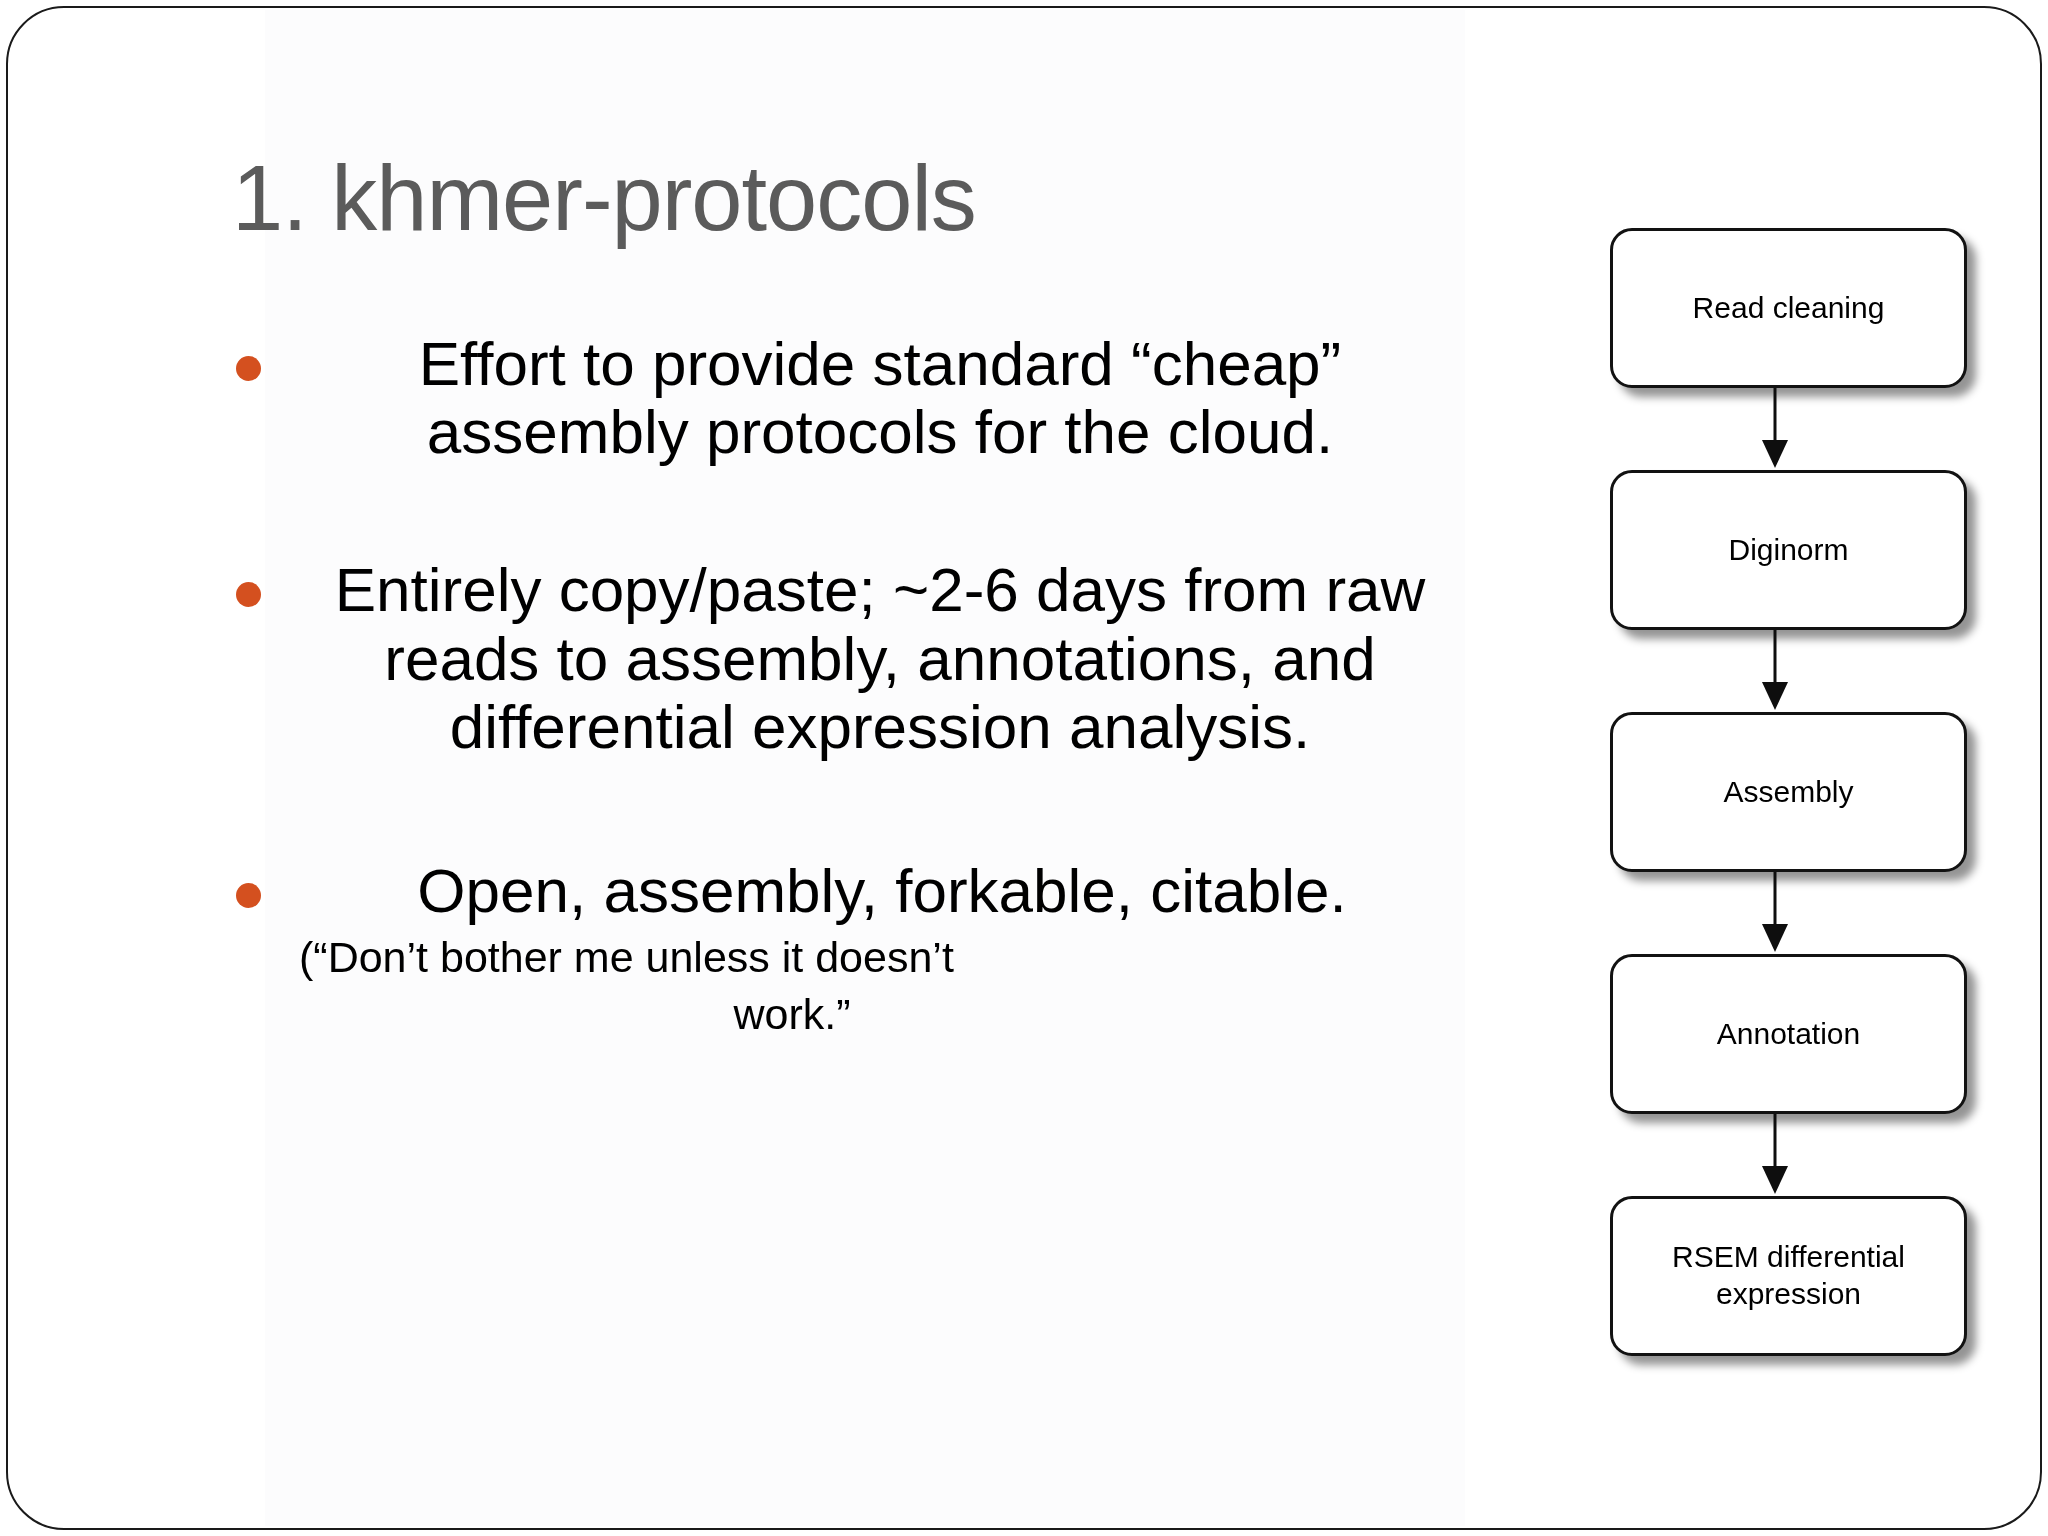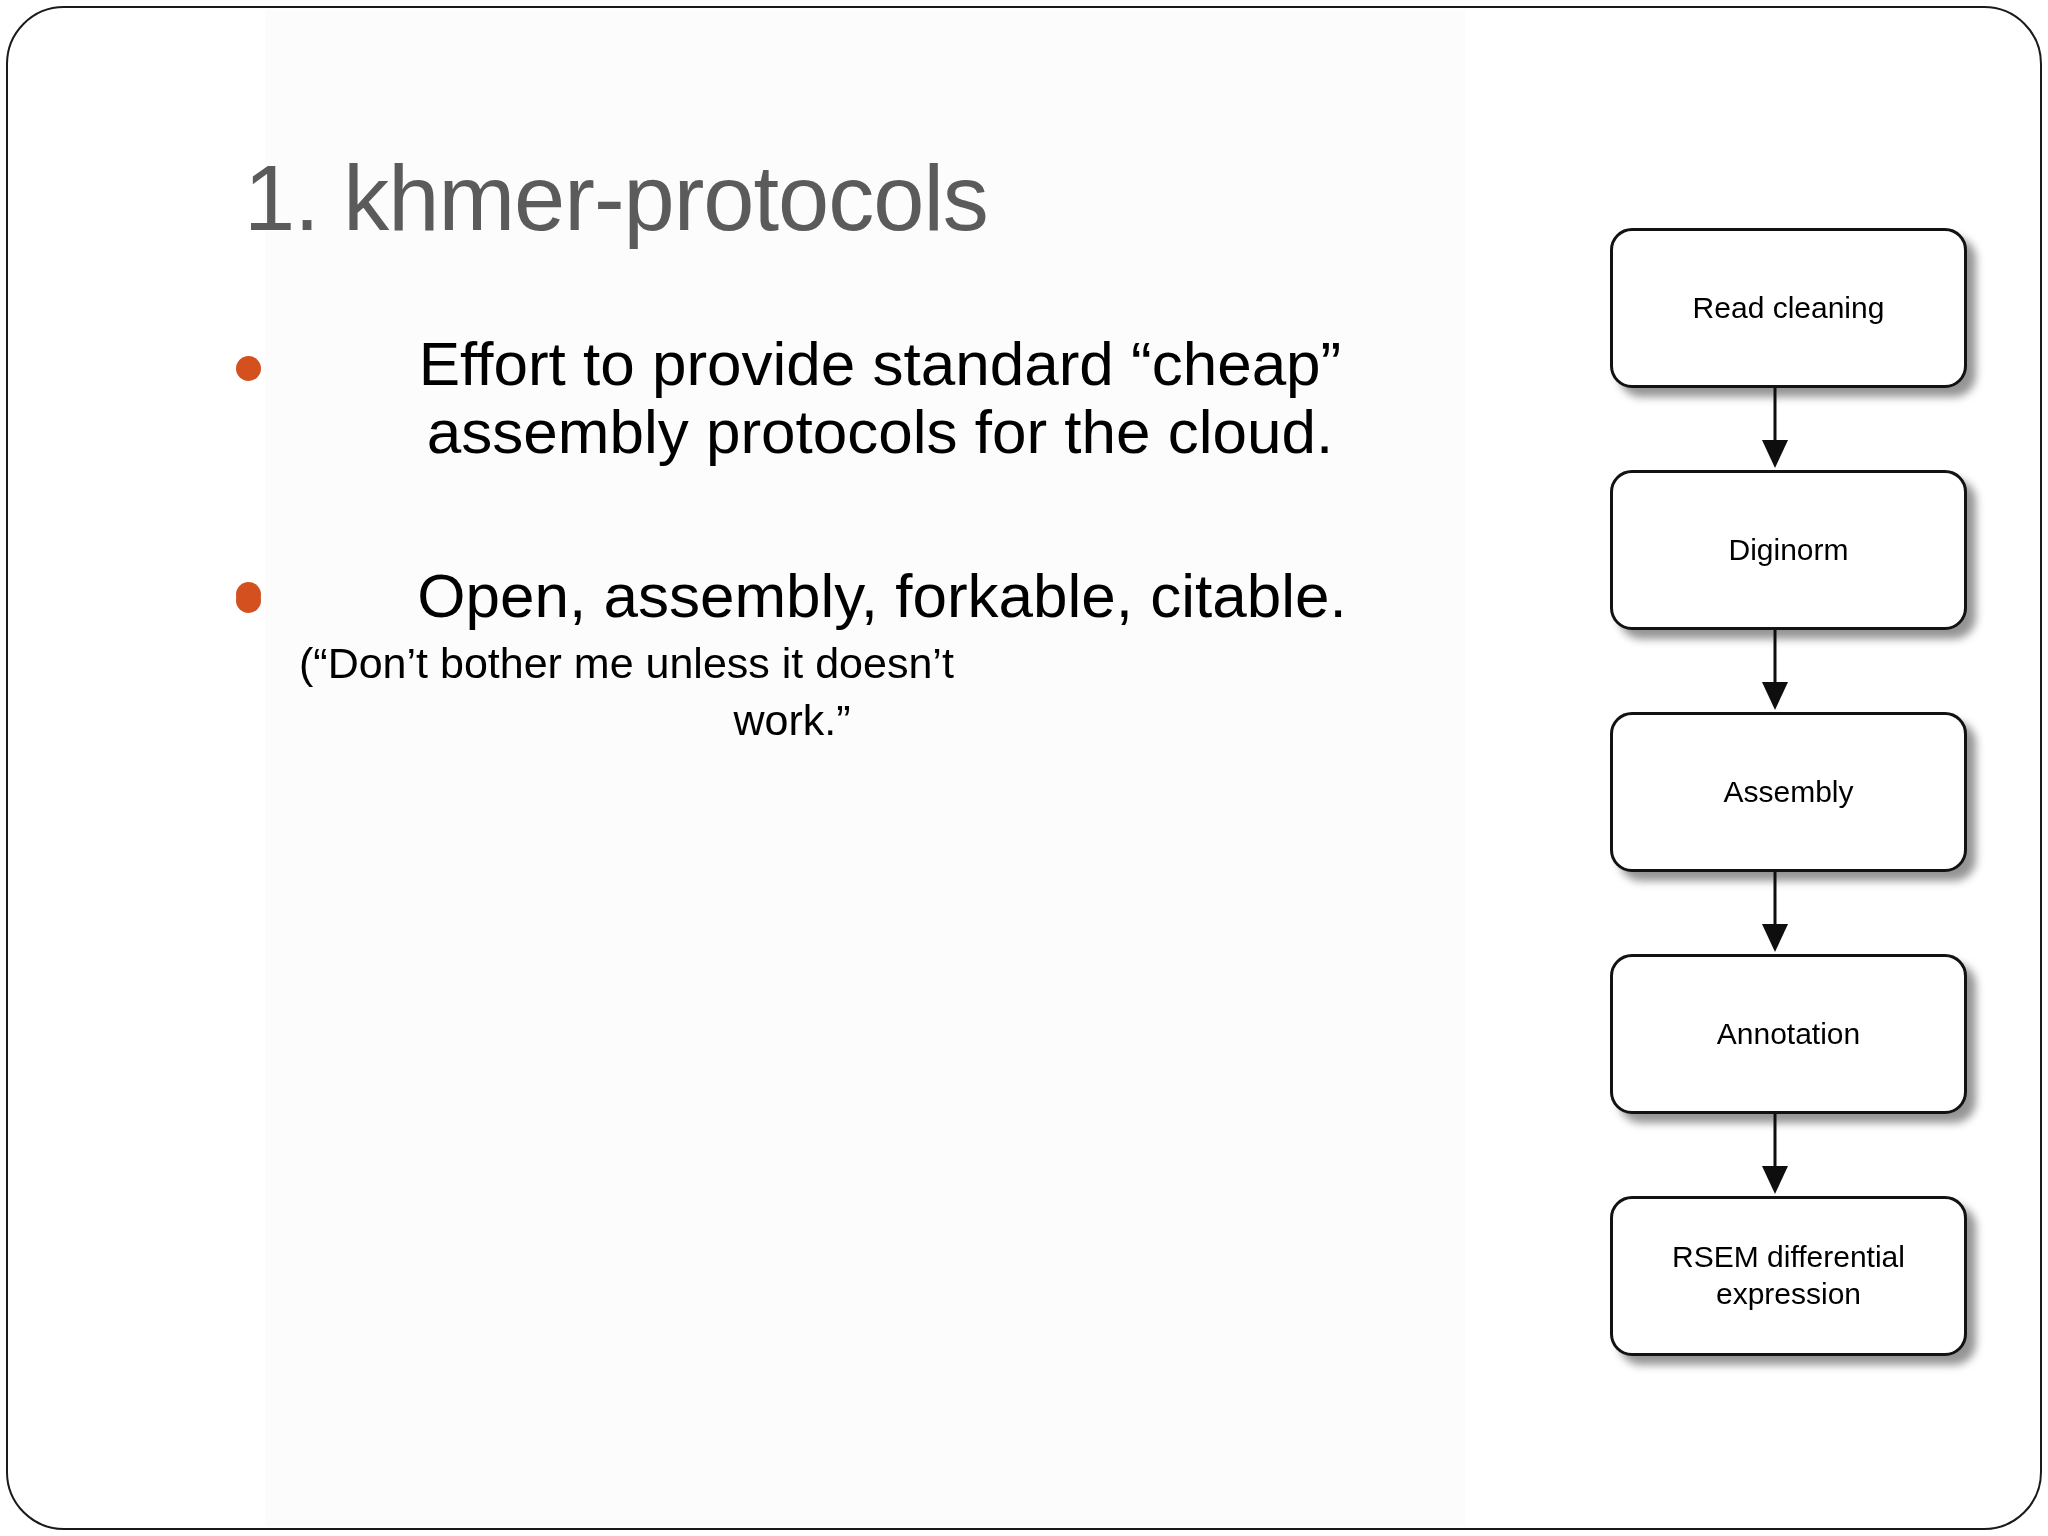--- a/index.html
+++ b/index.html
@@ -38,21 +38,21 @@
     top: 10px;
     width: 1200px;
     height: 1516px;
     background: #fcfcfd;
     pointer-events: none;
   }
 
   
   #title {
     position: absolute;
-    left: 244px;
+    left: 232px;
     top: 152px;
     color: #5b5b5b;
     font-size: 92px;
     font-weight: 400;
     letter-spacing: -1px;
     line-height: 1.0;
     white-space: nowrap;
   }
 
   
@@ -168,20 +168,21 @@
 
   <div id="body">
 
     <div class="bullet-item b1">
       <span class="bullet-marker"></span>
       <span class="bullet-text">Effort to provide standard “cheap” assembly protocols for the cloud.</span>
     </div>
 
     <div class="bullet-item b2">
       <span class="bullet-marker"></span>
+      <span class="bullet-text">Entirely copy/paste; ~2-6 days from raw reads to assembly, annotations, and differential expression analysis.</span>
     </div>
 
     <div class="bullet-item b3">
       <span class="bullet-marker"></span>
       <span class="bullet-text">Open, assembly, forkable, citable.</span>
     </div>
 
     <div class="quote-line">(“Don’t bother me unless it doesn’t</div>
     <div class="quote-line">
       <span class="q-center">work.”</span>

